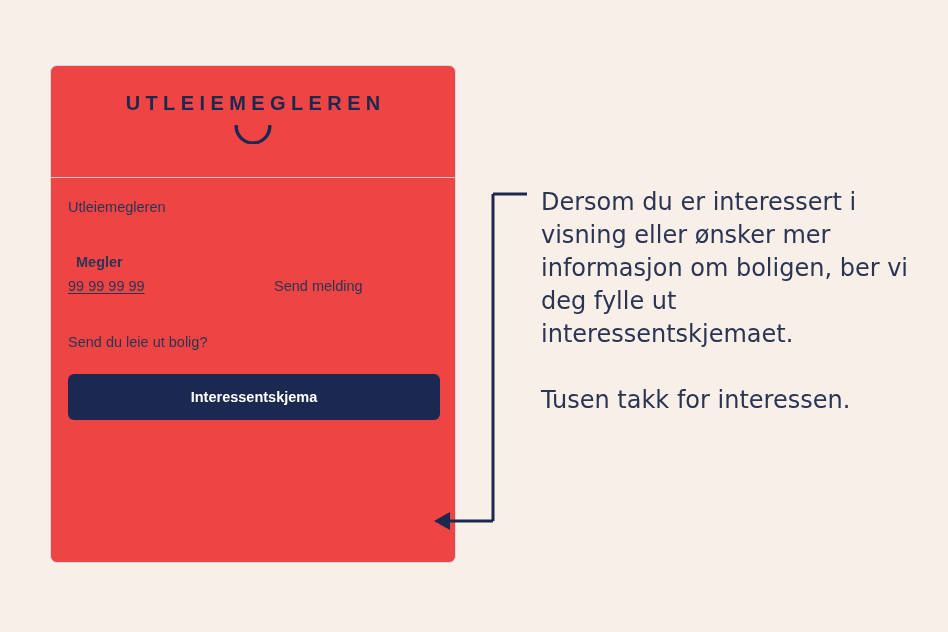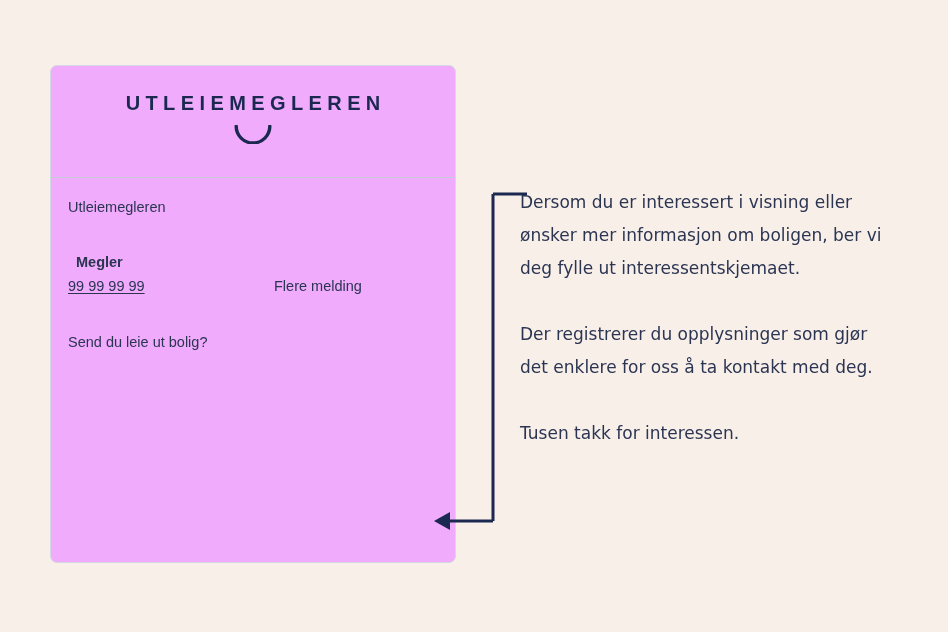--- a/index.html
+++ b/index.html
@@ -16,21 +16,21 @@
     position: relative;
   }
 
   
   #agent-card {
     position: absolute;
     left: 50px;
     top: 65px;
     width: 406px;
     height: 498px;
-    background: #f0abfc;
+    background: #ef4444;
     border: 1px solid #d4d8e2;
     border-radius: 7px;
     box-sizing: border-box;
     overflow: hidden;
   }
 
   #card-header {
     height: 112px;
     border-bottom: 1px solid #c6cbd8;
     display: flex;
@@ -141,26 +141,26 @@
     position: absolute;
     left: 430px;
     top: 180px;
     width: 110px;
     height: 360px;
     pointer-events: none;
   }
 
   #annotation-text {
     position: absolute;
-    left: 520px;
+    left: 541px;
     top: 186px;
     width: 380px;
     color: #2b3552;
     font-family: "DejaVu Sans", sans-serif;
-    font-size: 17px;
+    font-size: 24px;
     font-weight: 400;
     line-height: 33px;
   }
 
   #annotation-text p {
     margin: 0 0 33px 0;
   }
 
   #annotation-text p:last-child {
     margin-bottom: 16px;
@@ -180,39 +180,39 @@
 
   <div id="card-body">
 
     <div id="company-name" class="body-text">Utleiemegleren</div>
 
     <div id="agent-role-title" class="body-text">Megler</div>
 
 
     <div id="contact-row">
       <span id="phone-link" class="body-text">99 99 99 99</span>
-      <span id="send-message-link" class="body-text">Flere melding</span>
+      <span id="send-message-link" class="body-text">Send melding</span>
     </div>
 
 
     <div id="rent-out-link" class="body-text">Send du leie ut bolig?</div>
 
 
+    <button id="interest-form-button">Interessentskjema</button>
 
   </div>
 </div>
 
 <svg id="annotation-connector" viewBox="0 0 110 360">
 
   <path d="M97 14 L63 14" stroke="#1b2950" stroke-width="3" fill="none"></path>
 
   <path d="M63 14 L63 341" stroke="#1b2950" stroke-width="3" fill="none"></path>
 
   <path d="M63 341 L18 341" stroke="#1b2950" stroke-width="3" fill="none"></path>
 
   <path d="M4 341 L20 332 L20 350 Z" fill="#1b2950"></path>
 </svg>
 
 <div id="annotation-text">
   <p>Dersom du er interessert i visning eller ønsker mer informasjon om boligen, ber vi deg fylle ut interessentskjemaet.</p>
-  <p>Der registrerer du opplysninger som gjør det enklere for oss å ta kontakt med deg.</p>
   <p>Tusen takk for interessen.</p>
 </div>
 
 </body></html>

